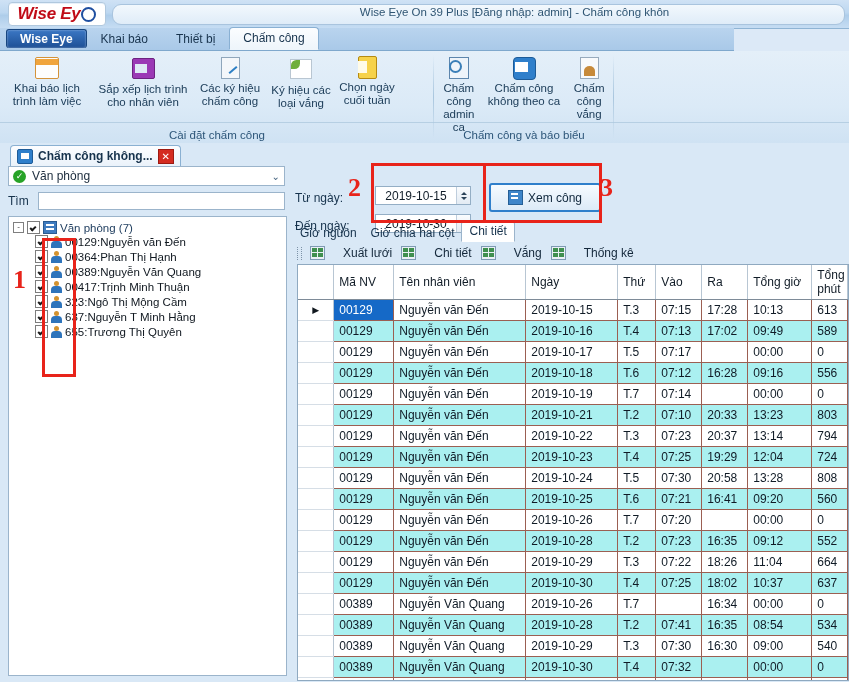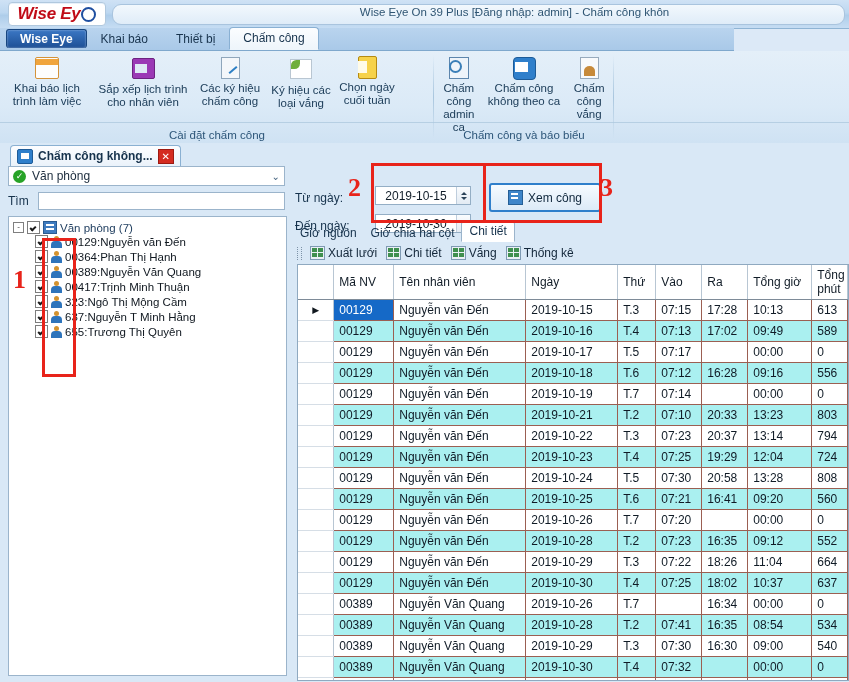--- a/index.html
+++ b/index.html
@@ -170,21 +170,21 @@
   #viewbtn .bico{width:13px;height:13px;background:#3e85c9;border:1px solid #255f96;position:relative;}
   #viewbtn .bico:after{content:"";position:absolute;left:2px;top:2px;width:7px;height:2px;background:#fff;box-shadow:0 4px 0 #fff;}
   #viewbtn .btxt{font-size:12px;color:#10273c;}
   
   #innertabs{position:absolute;left:0;top:56px;height:20px;display:flex;align-items:flex-end;}
   .itab{height:18px;line-height:18px;padding:0 7px;font-size:12px;color:#16324c;cursor:default;}
   .itab.active{background:#ffffff;border:1px solid #9bb4cb;border-bottom-color:#fff;border-radius:3px 3px 0 0;height:19px;line-height:19px;}
   
   #gridtb{position:absolute;left:4px;top:78px;height:18px;display:flex;align-items:center;gap:3px;}
   #gridtb .grip{width:3px;height:13px;border-left:1px dotted #7d93a8;border-right:1px dotted #7d93a8;margin-right:2px;}
-  .tbbtn{display:flex;align-items:center;gap:3px;padding:1px 3px;cursor:pointer;}
+  .tbbtn{display:flex;align-items:center;gap:18px;padding:1px 3px;cursor:pointer;}
   .tbbtn .xi{width:13px;height:12px;background:#e9eff5;border:1px solid #7e9ab3;position:relative;}
   .tbbtn .xi:after{content:"";position:absolute;left:1px;top:1px;width:5px;height:4px;background:#3f8f4f;
     box-shadow:6px 0 0 #3f8f4f,0 5px 0 #3f8f4f,6px 5px 0 #3f8f4f;}
   .tbbtn .tl{font-size:12px;color:#13273a;}
   
   #grid{
     position:absolute;left:4px;top:98px;width:550px;height:415px;
     background:#fff;border:1px solid #8fa9c0;overflow:hidden;
   }
   table.dg{border-collapse:collapse;width:100%;table-layout:fixed;}

